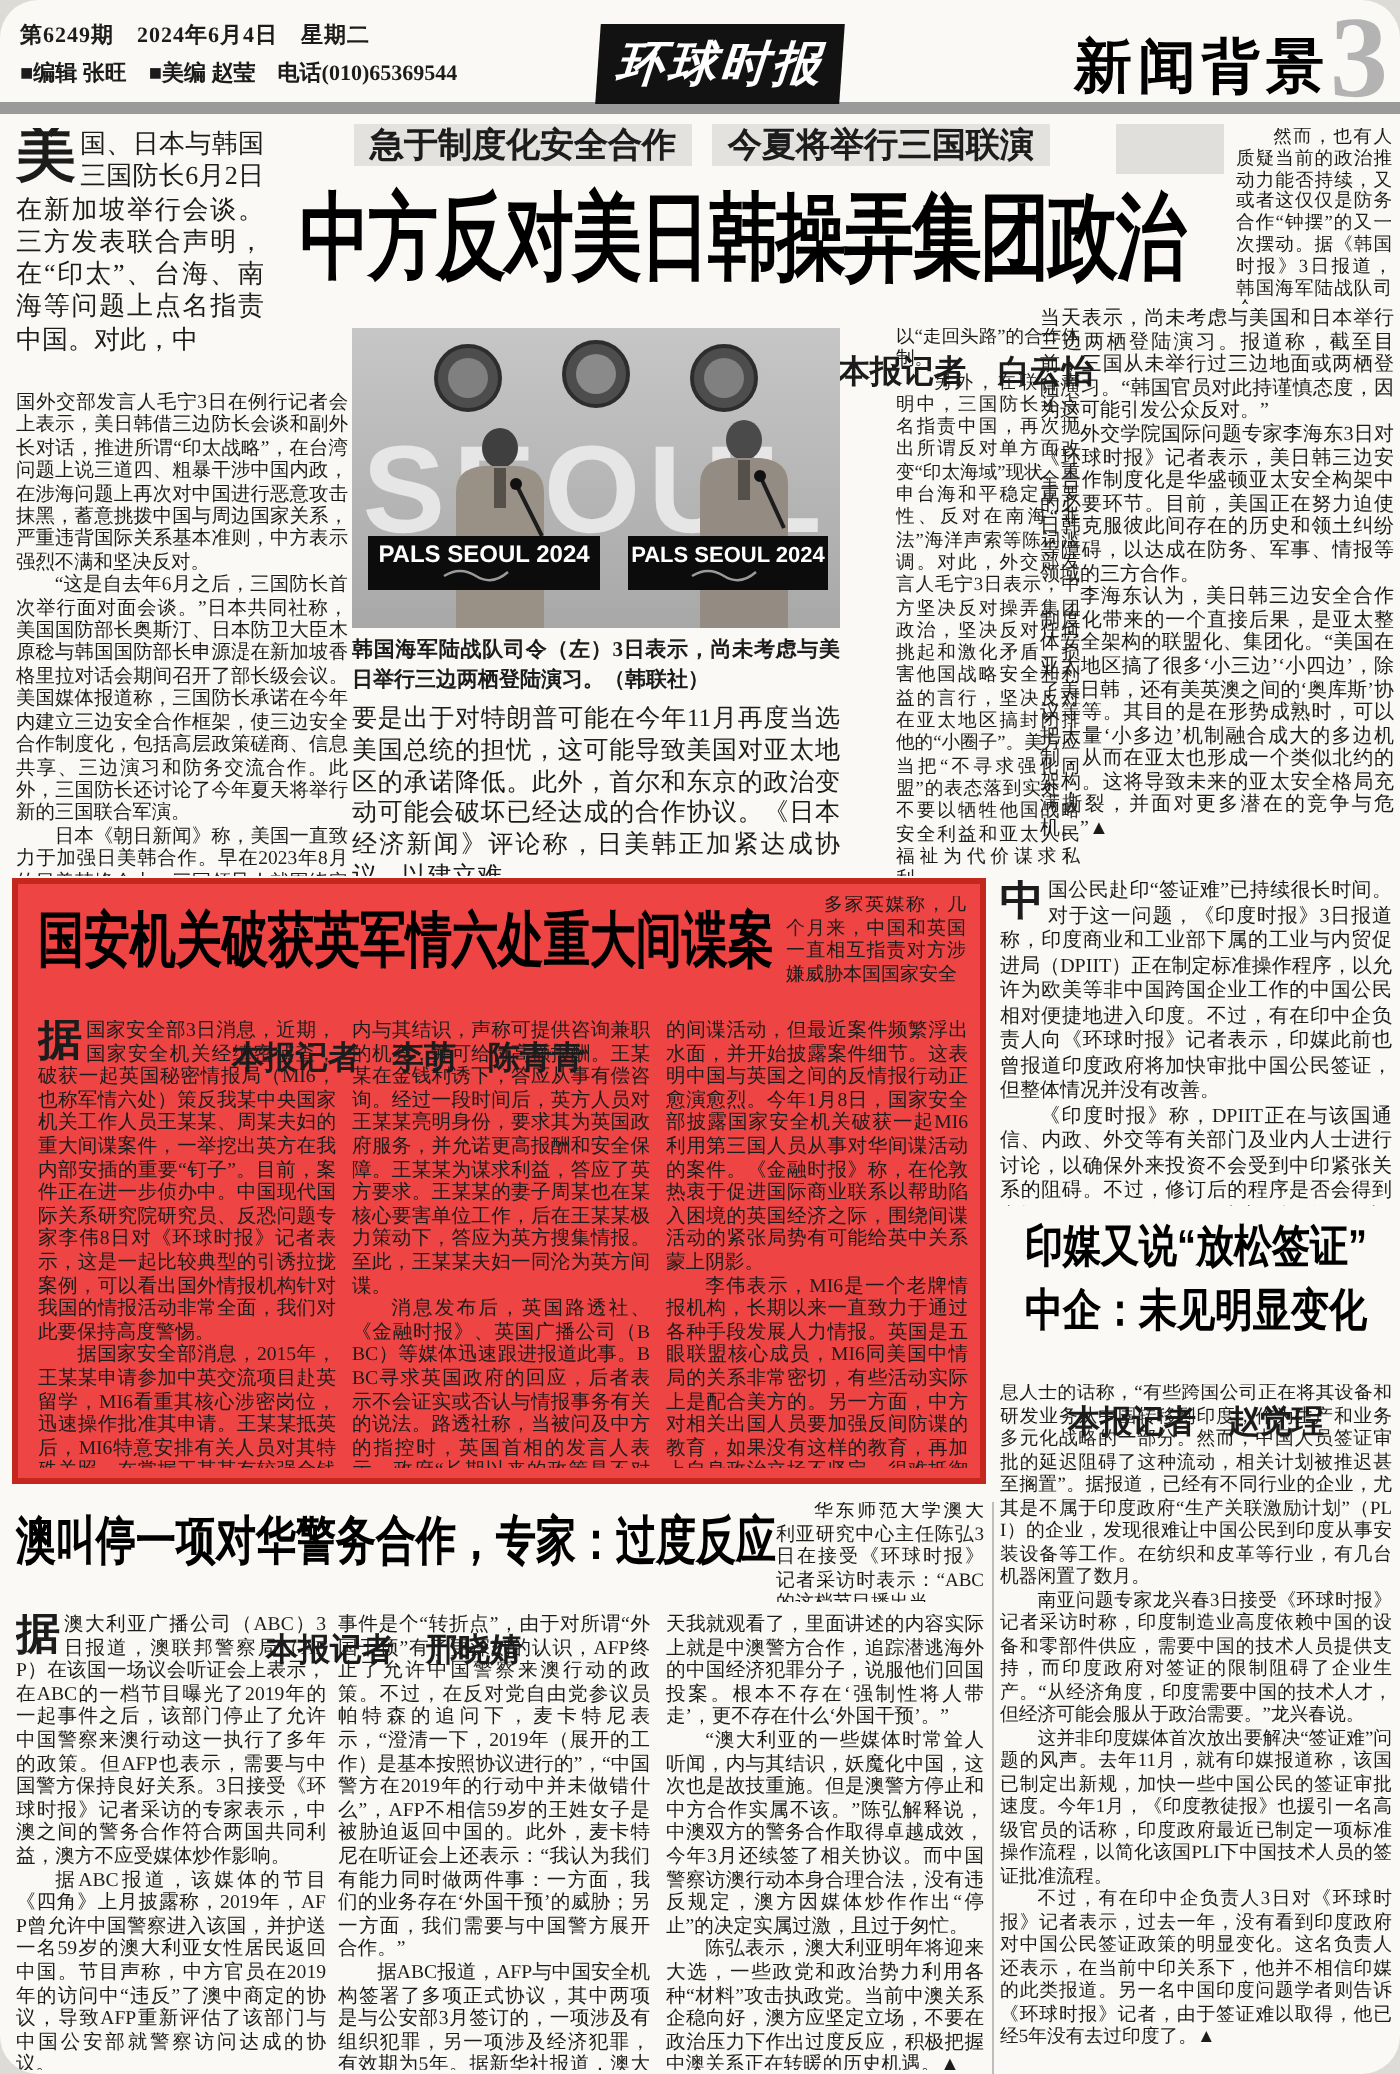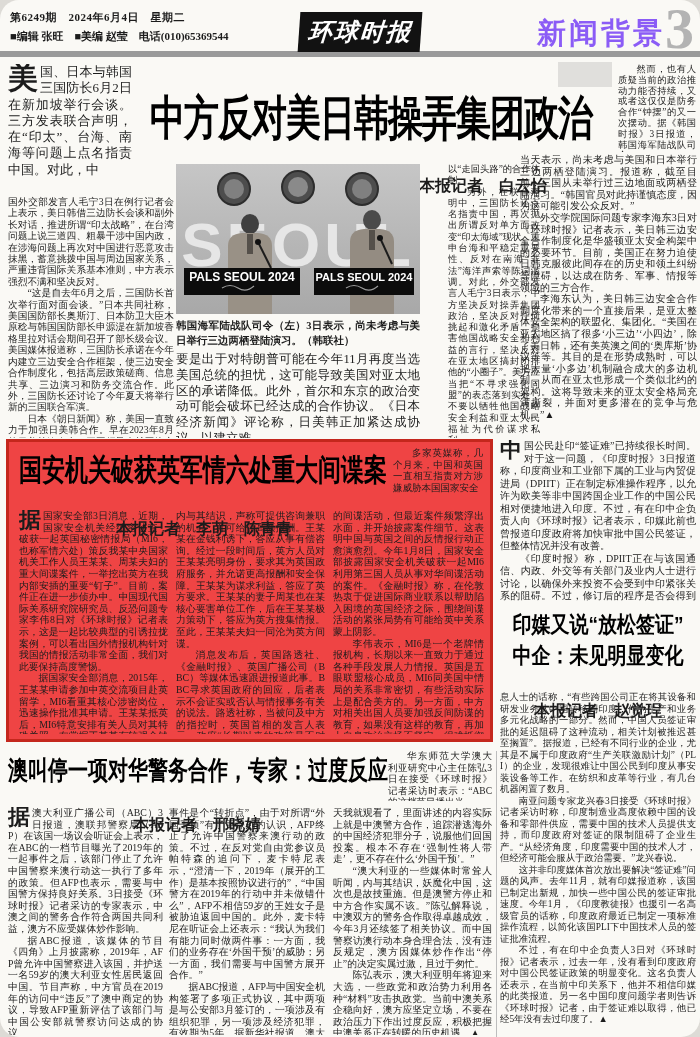--- a/index.html
+++ b/index.html
@@ -13,21 +13,21 @@
   .hl{font-family:"Liberation Sans","DejaVu Sans",sans-serif;font-weight:900;color:#000;white-space:nowrap;}
   .byline{font-weight:700;text-align:center;font-size:16px;margin-top:30px;}
   
   .hdr-issue{left:10px;top:10px;font-size:11px;font-weight:700;letter-spacing:.5px;}
   .hdr-editors{left:10px;top:29px;font-size:11px;font-weight:700;}
   .masthead{left:299px;top:12px;width:122px;height:40px;background:#121212;color:#fff;
             display:flex;align-items:center;justify-content:center;z-index:2;
             font-family:"Liberation Serif","DejaVu Serif",serif;font-weight:700;font-style:italic;
             font-size:24px;letter-spacing:2px;transform:skewX(-4deg);}
   .section-wrap{right:6px;top:0;display:flex;align-items:flex-start;}
-  .section-name{font-size:29px;font-weight:900;letter-spacing:3px;margin-top:14px;color:#8b5cf6;}
+  .section-name{font-size:29px;font-weight:900;letter-spacing:3px;margin-top:14px;color:#000000;}
   .page-num{font-size:58px;line-height:1;color:#b3b3b3;font-weight:700;}
   .hdr-bar{left:0;top:51px;width:700px;height:6px;background:#9a9a9a;}
   
   .art-top{left:0;top:58px;width:700px;height:381px;}
   .t-col1a{left:8px;top:6px;width:124px;height:132px;font-size:13px;line-height:16.3px;}
   .t-col1b{left:8px;top:138px;width:166px;height:242px;font-size:9.7px;line-height:11.4px;}
   .deco-gray{left:558px;top:4px;width:54px;height:25px;background:#e0dfdc;}
   .t-kicker{left:136px;top:3px;width:430px;text-align:center;font-size:17px;font-weight:700;white-space:nowrap;}
   .t-kicker span{background:#e3e2df;padding:1px 8px;}
   .t-kicker span+span{margin-left:10px;}
@@ -86,20 +86,23 @@
       <p class="noind"><span class="dc" style="font-size:30px">美</span><span>国、日本与韩国三国防长6月2日在新加坡举行会谈。三方发表联合声明，在“印太”、台海、南海等问题上点名指责中国。对此，中</span></p>
     </div>
     <div class="abs t-col1b txt">
       <p class="noind">国外交部发言人毛宁3日在例行记者会上表示，美日韩借三边防长会谈和副外长对话，推进所谓“印太战略”，在台湾问题上说三道四、粗暴干涉中国内政，在涉海问题上再次对中国进行恶意攻击抹黑，蓄意挑拨中国与周边国家关系，严重违背国际关系基本准则，中方表示强烈不满和坚决反对。</p>
       <p>“这是自去年6月之后，三国防长首次举行面对面会谈。”日本共同社称，美国国防部长奥斯汀、日本防卫大臣木原稔与韩国国防部长申源湜在新加坡香格里拉对话会期间召开了部长级会议。美国媒体报道称，三国防长承诺在今年内建立三边安全合作框架，使三边安全合作制度化，包括高层政策磋商、信息共享、三边演习和防务交流合作。此外，三国防长还讨论了今年夏天将举行新的三国联合军演。</p>
       <p>日本《朝日新闻》称，美国一直致力于加强日美韩合作。早在2023年8月的日美韩峰会上，三国领导人就围绕定期举行联合训练达成一致。对于美日韩三边安全合作制度化，《日本时报》分析认为，主</p>
     </div>
 
     <div class="abs deco-gray"></div>
 
+    <div class="abs t-kicker">
+      <span>急于制度化安全合作</span><span>今夏将举行三国联演</span>
+    </div>
     <div class="abs t-head hl">中方反对美日韩操弄集团政治</div>
     <div class="abs t-byline byline">本报驻日本特派记者　岳林炜　本报记者　白云怡</div>
 
     <div class="abs t-photo">
       <svg width="244" height="150" viewBox="0 0 244 150">
         <defs>
           <linearGradient id="pbg" x1="0" y1="0" x2="0" y2="1">
             <stop offset="0" stop-color="#c6c6c6"></stop>
               <stop offset="1" stop-color="#a8a8a8"></stop>
           </linearGradient>

